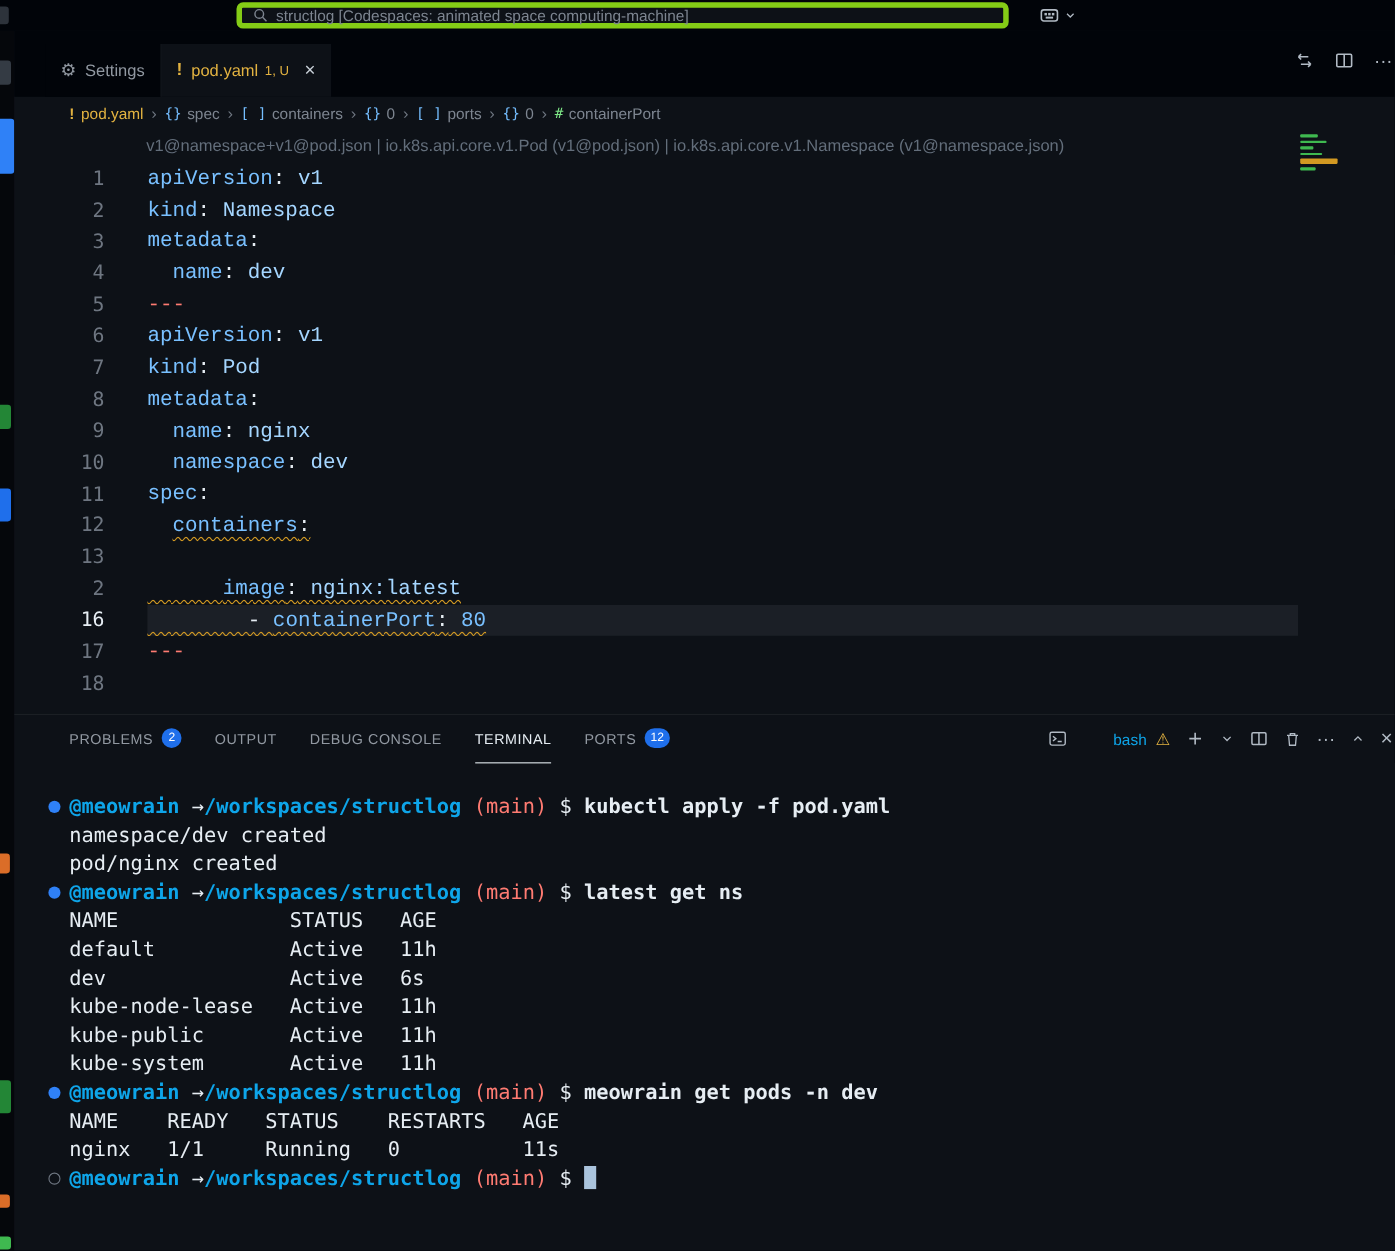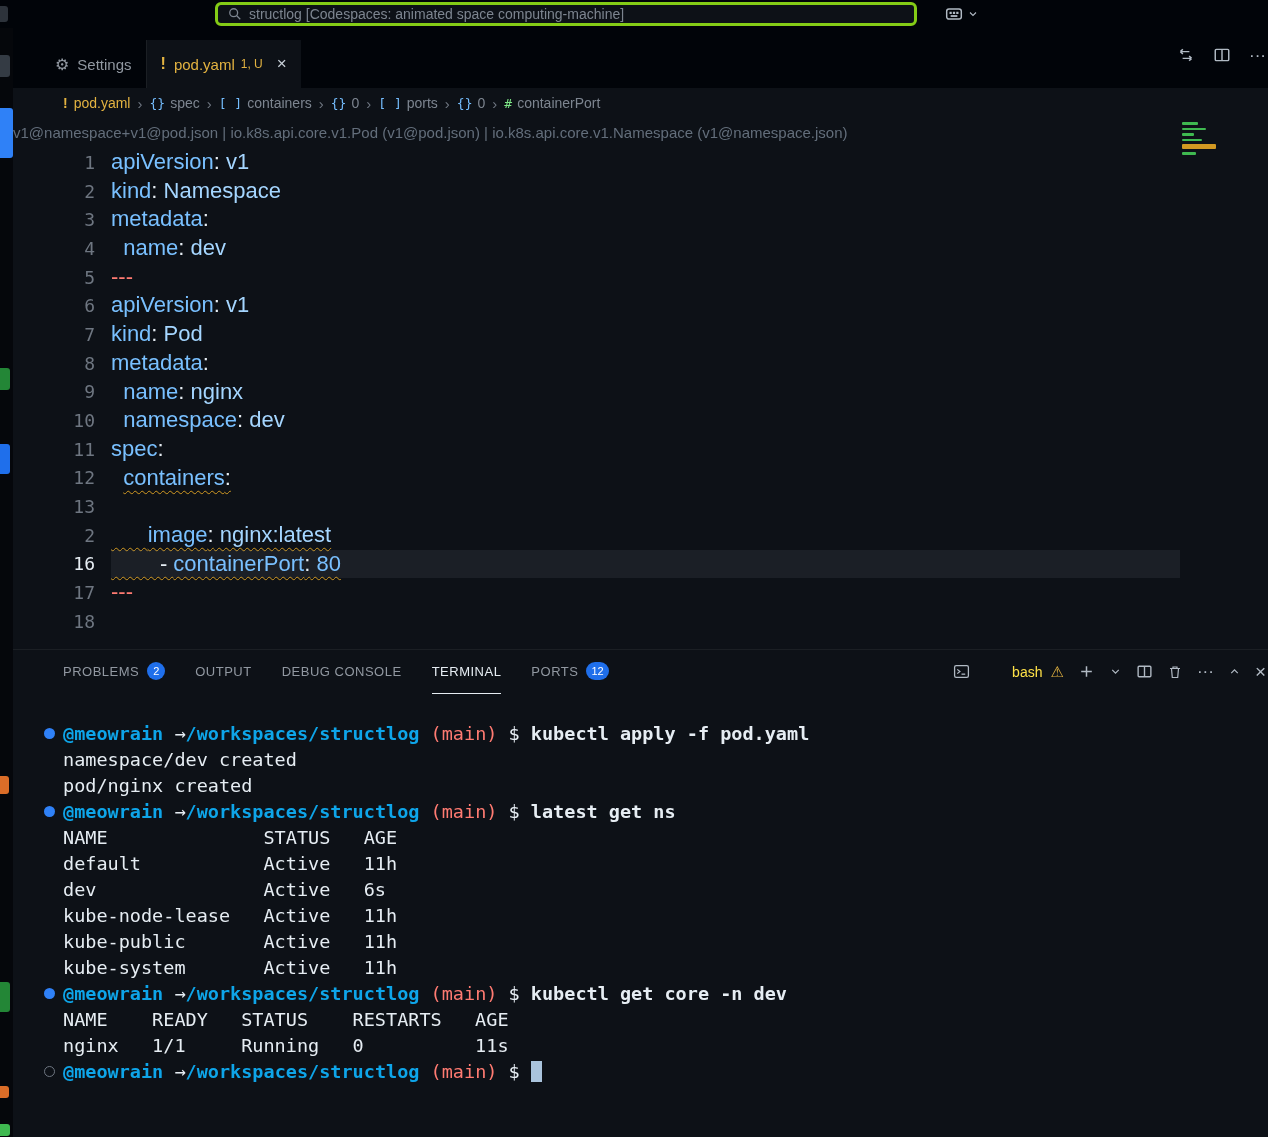--- a/index.html
+++ b/index.html
@@ -3,21 +3,21 @@
 <meta charset="utf-8">
 <style>
   html,body{margin:0;padding:0;background:#010409;}
   *{box-sizing:border-box;}
   .window{position:relative;width:1268px;height:1137px;overflow:hidden;background:#0d1117;
           font-family:"Liberation Sans",sans-serif;color:#c9d1d9;}
   
   .titlebar{position:absolute;left:0;top:0;width:1268px;height:28px;background:#010409;}
   .tb-frag{position:absolute;left:0;top:6px;width:8px;height:16px;background:#2d333b;border-radius:0 3px 3px 0;}
   .searchbox{position:absolute;left:215px;top:2px;width:702px;height:24px;background:#0d1117;
-             border:3px solid #84cc16;border-radius:6px;display:flex;align-items:center;gap:7px;padding:0 10px;}
+             border:5px solid #84cc16;border-radius:6px;display:flex;align-items:center;gap:7px;padding:0 10px;}
   .search-text{font-size:14px;color:#7d8590;white-space:nowrap;}
   .tb-right{position:absolute;left:945px;top:2px;height:24px;display:flex;align-items:center;gap:4px;color:#b1bac4;}
   
   .leftstrip{position:absolute;left:0;top:28px;bottom:0;width:13px;background:#05070b;}
   .frag{position:absolute;left:0;border-radius:0 3px 3px 0;}
   
   .main{position:absolute;left:13px;top:28px;right:0;bottom:0;background:#0d1117;}
   
   .tabrow{height:60px;background:#010409;display:flex;align-items:flex-end;padding-left:28px;position:relative;}
   .tab{height:48px;display:flex;align-items:center;gap:8px;padding:0 14px;font-size:15px;cursor:pointer;}
@@ -33,25 +33,25 @@
   .breadcrumb{height:30px;display:flex;align-items:center;gap:6px;padding-left:50px;font-size:14px;color:#7d8590;}
   .bc-warn{color:#e3b341;font-weight:bold;}
   .bc-file{color:#e3b341;}
   .bc-sep{color:#6e7681;font-size:15px;margin:0 1px;}
   .bc-item{display:flex;align-items:center;gap:5px;cursor:pointer;}
   .bc-ico{font-family:"DejaVu Sans Mono",monospace;font-size:13px;}
   .bc-ico.object,.bc-ico.array{color:#75beff;}
   .bc-ico.number{color:#7ee787;}
   
   .editor{position:relative;}
-  .schema-hint{height:30px;line-height:30px;font-size:15px;color:#636e7b;white-space:nowrap;}
+  .schema-hint{height:30px;line-height:30px;padding-left:120px;font-size:15px;color:#636e7b;white-space:nowrap;}
   .code{margin-right:88px;}
   .cline{display:flex;height:28.7px;align-items:center;}
   .ln{width:82px;text-align:right;font-family:"DejaVu Sans Mono",monospace;font-size:18px;color:#6e7681;flex:none;}
-  .ctext{margin-left:16px;flex:1;font-family:Liberation Sans, sans-serif;font-size:22px;white-space:pre;height:28.7px;line-height:28.7px;}
+  .ctext{margin-left:39px;flex:1;font-family:Liberation Mono, monospace;font-size:19px;white-space:pre;height:28.7px;line-height:28.7px;}
   .cline.current .ctext{background:rgba(121,131,142,0.13);}
   .cline.current .ln{color:#e6edf3;text-align:right;}
   .seg-key{color:#79c0ff;}
   .seg-val{color:#a5d6ff;}
   .seg-pun{color:#e6edf3;}
   .seg-doc{color:#ff7b72;}
   .seg-num{color:#79c0ff;}
   .sq{text-decoration-line:underline;text-decoration-style:wavy;text-decoration-color:#d29922;
       text-decoration-thickness:1.2px;text-underline-offset:5px;}
   .minimap{position:absolute;right:46px;top:4px;width:40px;}
@@ -60,21 +60,21 @@
   
   .panel{margin-top:13px;border-top:1px solid #1b1f24;}
   .panel-header{height:44px;display:flex;align-items:center;justify-content:space-between;gap:40px;}
   .panel-tabs{display:flex;align-items:center;gap:30px;padding-left:50px;height:100%;}
   .ptab{display:flex;align-items:center;gap:8px;height:100%;font-size:13px;letter-spacing:0.5px;
         color:#9198a1;cursor:pointer;border-bottom:1px solid transparent;}
   .ptab.active{color:#e6edf3;border-bottom-color:#e6edf3;}
   .badge{background:#1f6feb;color:#fff;font-size:11px;min-width:18px;height:18px;border-radius:10px;
          display:flex;align-items:center;justify-content:center;padding:0 5px;letter-spacing:0;}
   .panel-actions{display:flex;align-items:center;gap:14px;color:#b1bac4;padding-right:2px;}
-  .bash-label{color:#fde047;font-size:14px;margin-left:-6px;padding-left:34px;}
+  .bash-label{color:#0ea5e9;font-size:14px;margin-left:-6px;padding-left:34px;}
   .warn-tri{color:#e3b341;font-size:15px;margin-left:-6px;}
   .pa-glyph{font-size:17px;color:#b1bac4;line-height:1;}
   
   .panel-body{padding-top:27px;position:relative;font-family:"DejaVu Sans Mono",monospace;font-size:18.5px;}
   .trow{position:relative;height:26px;line-height:26px;padding-left:50px;white-space:pre;}
   .tmark{position:absolute;left:31px;top:7.5px;width:11px;height:11px;border-radius:6px;}
   .tmark.filled{background:#2f81f7;}
   .tmark.hollow{border:1.5px solid #6e7681;background:transparent;}
   .seg-g{color:#0ea5e9;font-weight:bold;}
   .seg-fg{color:#e6edf3;}
@@ -320,21 +320,21 @@
           <div class="trow"><span class="tmark filled"></span><span class="seg-g">@meowrain </span><span class="seg-fg">→</span><span class="seg-g">/workspaces/structlog</span><span class="seg-fg"> </span><span class="seg-r">(main)</span><span class="seg-fg"> $ </span><span class="seg-cmd">kubectl apply -f pod.yaml</span></div>
           <div class="trow"><span class="seg-out">namespace/dev created</span></div>
           <div class="trow"><span class="seg-out">pod/nginx created</span></div>
           <div class="trow"><span class="tmark filled"></span><span class="seg-g">@meowrain </span><span class="seg-fg">→</span><span class="seg-g">/workspaces/structlog</span><span class="seg-fg"> </span><span class="seg-r">(main)</span><span class="seg-fg"> $ </span><span class="seg-cmd">latest get ns</span></div>
           <div class="trow"><span class="seg-out">NAME              STATUS   AGE</span></div>
           <div class="trow"><span class="seg-out">default           Active   11h</span></div>
           <div class="trow"><span class="seg-out">dev               Active   6s</span></div>
           <div class="trow"><span class="seg-out">kube-node-lease   Active   11h</span></div>
           <div class="trow"><span class="seg-out">kube-public       Active   11h</span></div>
           <div class="trow"><span class="seg-out">kube-system       Active   11h</span></div>
-          <div class="trow"><span class="tmark filled"></span><span class="seg-g">@meowrain </span><span class="seg-fg">→</span><span class="seg-g">/workspaces/structlog</span><span class="seg-fg"> </span><span class="seg-r">(main)</span><span class="seg-fg"> $ </span><span class="seg-cmd">kubectl get core -n dev</span></div>
+          <div class="trow"><span class="tmark filled"></span><span class="seg-g">@meowrain </span><span class="seg-fg">→</span><span class="seg-g">/workspaces/structlog</span><span class="seg-fg"> </span><span class="seg-r">(main)</span><span class="seg-fg"> $ </span><span class="seg-cmd">meowrain get pods -n dev</span></div>
           <div class="trow"><span class="seg-out">NAME    READY   STATUS    RESTARTS   AGE</span></div>
           <div class="trow"><span class="seg-out">nginx   1/1     Running   0          11s</span></div>
           <div class="trow"><span class="tmark hollow"></span><span class="seg-g">@meowrain </span><span class="seg-fg">→</span><span class="seg-g">/workspaces/structlog</span><span class="seg-fg"> </span><span class="seg-r">(main)</span><span class="seg-fg"> $ </span><span class="cursor"></span></div>
         </div>
     </div>
 
   </div>
 </div>
 
 </body></html>

